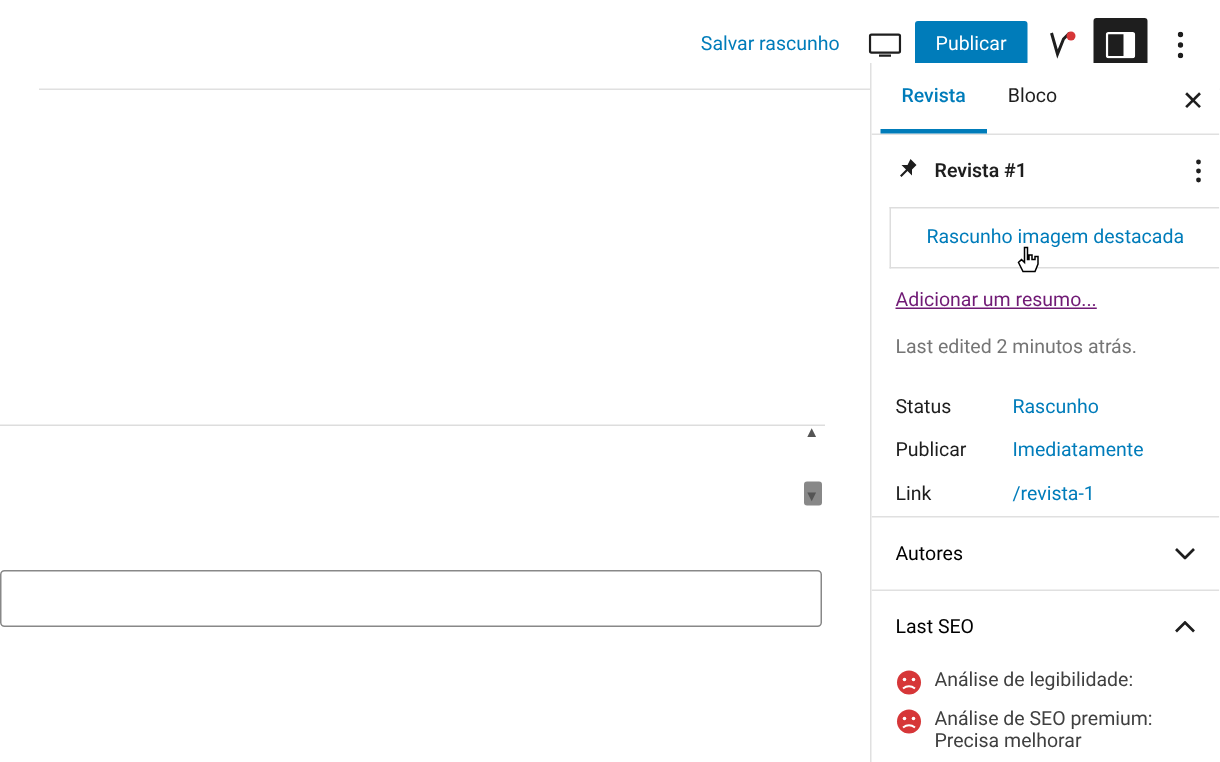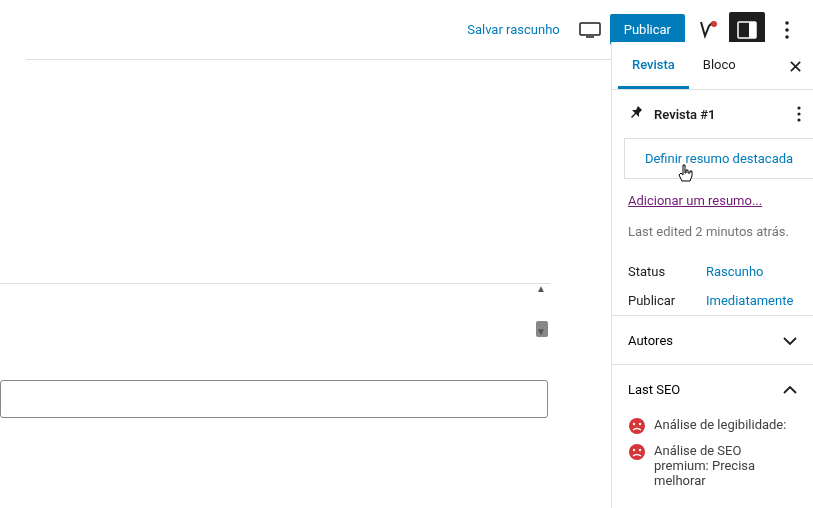--- a/index.html
+++ b/index.html
@@ -15,21 +15,21 @@
   
   .main-area { position: absolute; top: 60px; left: 0; width: 580px; height: 448px; background: #fff; }
   .block-region { position: absolute; top: 215px; left: 0; right: 30px; height: 70px; }
   .arrow-up, .arrow-down { position: absolute; right: 4px; font-size: 10px; color: #555; }
   .arrow-up { top: 8px; }
   .arrow-down { bottom: 8px; }
   .handle { position: absolute; right: 2px; top: 46px; width: 12px; height: 16px; background: linear-gradient(#888,#888); border-radius: 2px; }
   .divider-line { position: absolute; top: 223px; left: 0; right: 30px; border-top: 1px solid #ddd; }
   .input-box { position: absolute; top: 320px; left: 0; width: 548px; height: 38px; border: 1px solid #888; border-radius: 3px; }
   
-  .sidebar { position: absolute; top: 42px; right: 0; width: 202px; height: 466px; background: #fff; border-left: 1px solid #e0e0e0; overflow: hidden; }
+  .sidebar { position: absolute; top: 42px; right: 0; width: 233px; height: 466px; background: #fff; border-left: 1px solid #e0e0e0; overflow: hidden; }
   .tabs { display: flex; align-items: center; border-bottom: 1px solid #e0e0e0; position: relative; padding-left: 6px; height: 48px; }
   .tab { padding: 14px 14px; font-size: 13px; color: #1e1e1e; cursor: pointer; border-bottom: 3px solid transparent; }
   .tab.active { font-weight: 500; border-bottom-color: #007cba; color: #007cba; }
   .close-x { position: absolute; right: 10px; top: 14px; font-size: 18px; color: #1e1e1e; cursor: pointer; }
   
   .post-header { display: flex; align-items: center; padding: 14px 16px 12px; position: relative; }
   .pin-icon { margin-right: 10px; }
   .post-title { font-size: 13px; font-weight: 600; color: #1e1e1e; }
   .post-more { position: absolute; right: 12px; top: 16px; cursor: pointer; }
   
@@ -111,33 +111,37 @@
     <span class="post-title">Revista #1</span>
     <span class="post-more">
       <svg width="4" height="16" viewBox="0 0 4 16">
           <circle cx="2" cy="2" r="1.6" fill="#1e1e1e"></circle>
           <circle cx="2" cy="8" r="1.6" fill="#1e1e1e"></circle>
           <circle cx="2" cy="14" r="1.6" fill="#1e1e1e"></circle>
         </svg>
     </span>
   </div>
 
-  <div class="featured-btn">Definir resumo destacada</div>
+  <div class="featured-btn">Rascunho imagem destacada</div>
 
   <a class="excerpt-link">Adicionar um resumo...</a>
 
   <div class="last-edited">Last edited 2 minutos atrás.</div>
 
   <div class="meta-row">
     <span class="meta-label">Status</span>
     <span class="meta-value">Rascunho</span>
   </div>
   <div class="meta-row">
     <span class="meta-label">Publicar</span>
     <span class="meta-value">Imediatamente</span>
+  </div>
+  <div class="meta-row">
+    <span class="meta-label">Link</span>
+    <span class="meta-value">/revista-1</span>
   </div>
 
   <div class="panel">
     <div class="panel-header">
       <span>Autores</span>
       <span class="chevron">
         <svg width="14" height="8" viewBox="0 0 14 8">
             <path d="M1 1 L7 7 L13 1" fill="none" stroke="#1e1e1e" stroke-width="1.8"></path>
           </svg>
       </span>

